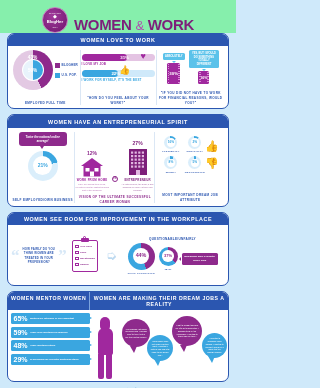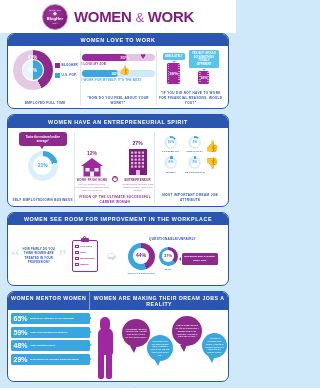--- a/index.html
+++ b/index.html
@@ -5,23 +5,23 @@
   * { margin:0; padding:0; box-sizing:border-box; }
   body {
     width:236px; height:388px;
     background:#cfe9fa;
     font-family:"Liberation Sans", sans-serif;
     overflow:hidden;
     position:relative;
   }
   .header {
     height:33px;
-    display:flex; align-items:center; justify-content:center;
+    display:flex; align-items:flex-end; justify-content:center;
     gap:6px;
-    background:#ffffff;
+    background:#86efac;
   }
   .logo {
     width:26px; height:26px; border-radius:50%;
     background:radial-gradient(circle at 40% 35%, #a0399b 0%, #7d1f7a 70%, #5f1560 100%);
     border:1.5px solid #c77ec2;
     display:flex; flex-direction:column; align-items:center; justify-content:center;
     color:#fff; line-height:1;
     flex:none;
   }
   .logo .l-top { font-size:2.2px; letter-spacing:.2px; opacity:.85; }

